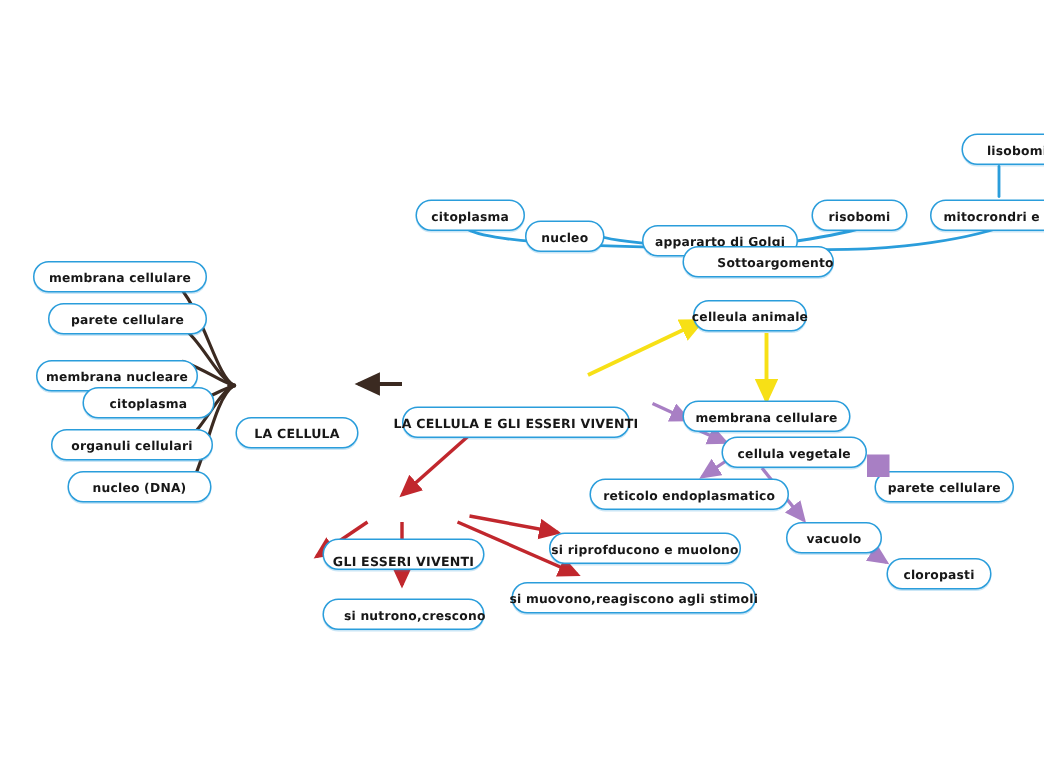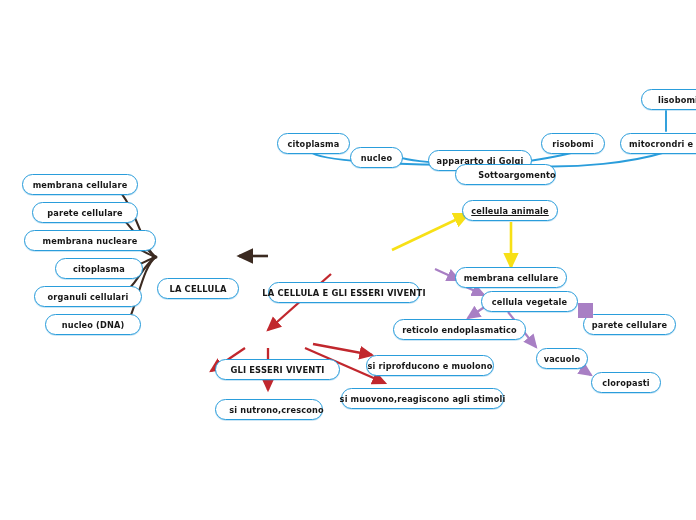--- a/index.html
+++ b/index.html
@@ -123,38 +123,38 @@
       <path d="M313,344 L372,355" stroke-width="2.3" marker-end="url(#arrow-red)"></path>
     </g>
   </svg>
 
   <div class="node" style="left:22px; top:174px; width:116px;">
       <span>membrana cellulare</span>
     </div>
   <div class="node" style="left:32px; top:202px; width:106px;">
       <span>parete cellulare</span>
     </div>
-  <div class="node" style="left:24px; top:230px; width:132px;">
+  <div class="node" style="left:24px; top:240px; width:108px;">
       <span>membrana nucleare</span>
     </div>
   <div class="node" style="left:55px; top:258px; width:88px;">
       <span>citoplasma</span>
     </div>
   <div class="node" style="left:34px; top:286px; width:108px;">
       <span>organuli cellulari</span>
     </div>
   <div class="node" style="left:45px; top:314px; width:96px;">
       <span>nucleo (DNA)</span>
     </div>
 
   <div class="node bold-topic" style="left:157px; top:246px; width:82px;">
       <span>LA CELLULA</span>
     </div>
 
-  <div class="node bold-topic" style="left:268px; top:250px; width:152px;">
+  <div class="node bold-topic" style="left:268px; top:239px; width:152px;">
       <span>LA CELLULA E GLI ESSERI VIVENTI</span>
     </div>
 
   <div class="node" style="left:277px; top:133px; width:73px;">
       <span>citoplasma</span>
     </div>
   <div class="node" style="left:350px; top:133px; width:53px;margin-top:14px;">
       <span>nucleo</span>
     </div>
   <div class="node" style="left:428px; top:133px; width:104px;margin-top:17px;">
@@ -166,44 +166,44 @@
   <div class="node" style="left:620px; top:133px; width:96px;">
       <span>mitocrondri e ce</span>
     </div>
   <div class="node" style="left:641px; top:89px; width:74px;">
       <span>lisobomi</span>
     </div>
   <div class="node" style="left:455px; top:164px; width:101px;padding-left:32px;">
       <span>Sottoargomento</span>
     </div>
 
-  <div class="node" style="left:462px; top:200px; width:96px;text-decoration:underline;">
+  <div class="node" style="left:462px; top:200px; width:76px;">
       <span>celleula animale</span>
     </div>
   <div class="node" style="left:455px; top:267px; width:112px;">
       <span>membrana cellulare</span>
     </div>
   <div class="node" style="left:481px; top:291px; width:97px;">
       <span>cellula vegetale</span>
     </div>
   <div class="node" style="left:393px; top:319px; width:133px;">
       <span>reticolo endoplasmatico</span>
     </div>
   <div class="purple-square" style="left:578px; top:303px;"></div>
   <div class="node" style="left:583px; top:314px; width:93px;">
       <span>parete cellulare</span>
     </div>
-  <div class="node" style="left:536px; top:348px; width:52px;">
+  <div class="node" style="left:524px; top:348px; width:64px;">
       <span>vacuolo</span>
     </div>
   <div class="node" style="left:591px; top:372px; width:70px;">
       <span>cloropasti</span>
     </div>
 
-  <div class="node bold-topic" style="left:215px; top:327px; width:125px;">
+  <div class="node bold-topic" style="left:215px; top:327px; width:108px;align-items:flex-end;">
       <span>GLI ESSERI VIVENTI</span>
     </div>
   <div class="node" style="left:215px; top:399px; width:108px;padding-left:24px;">
       <span>si nutrono,crescono</span>
     </div>
   <div class="node" style="left:366px; top:355px; width:128px;">
       <span>si riprofducono e muolono</span>
     </div>
   <div class="node" style="left:341px; top:388px; width:163px;">
       <span>si muovono,reagiscono agli stimoli</span>

